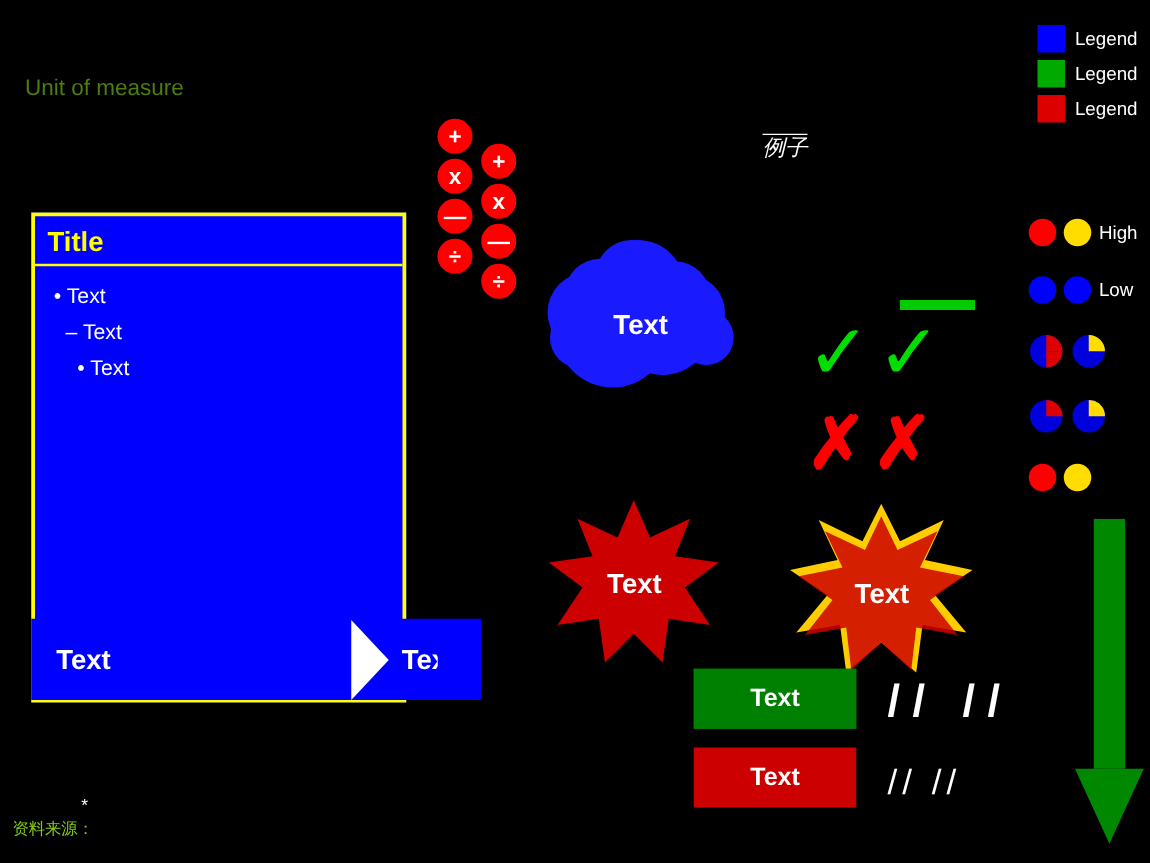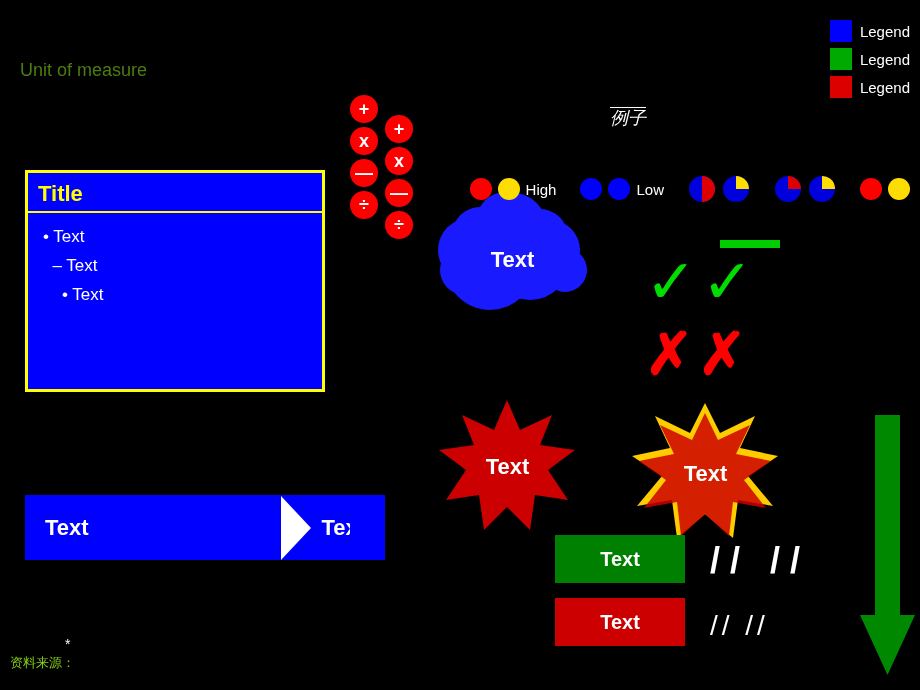--- a/index.html
+++ b/index.html
@@ -77,21 +77,21 @@
       gap: 4px;
       align-items: center;
     }
 
     
     #blue-box {
       position: absolute;
       top: 170px;
       left: 25px;
       width: 300px;
-      height: 222px;
+      height: 392px;
       background: #00f;
       border: 3px solid #ff0;
     }
     #blue-box-title {
       color: #ff0;
       font-size: 22px;
       font-weight: bold;
       padding: 8px 10px 4px 10px;
       border-bottom: 2px solid #ff0;
     }
@@ -199,20 +199,21 @@
       height: 8px;
       background: #00cc00;
     }
 
     
     #high-low-legend {
       position: absolute;
       top: 175px;
       right: 10px;
       display: flex;
+      flex-direction: column;
       gap: 24px;
       justify-content: center;
     }
     .hl-row {
       display: flex;
       align-items: center;
       gap: 6px;
     }
     .hl-circle-red { width: 22px; height: 22px; border-radius: 50%; background: red; }
     .hl-circle-yellow { width: 22px; height: 22px; border-radius: 50%; background: #ffdd00; }

